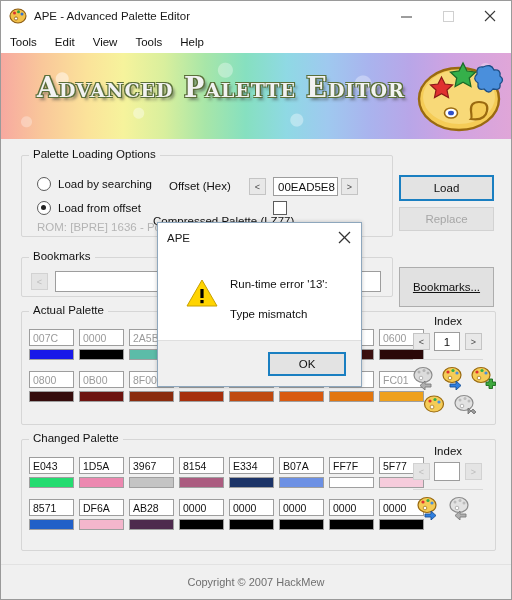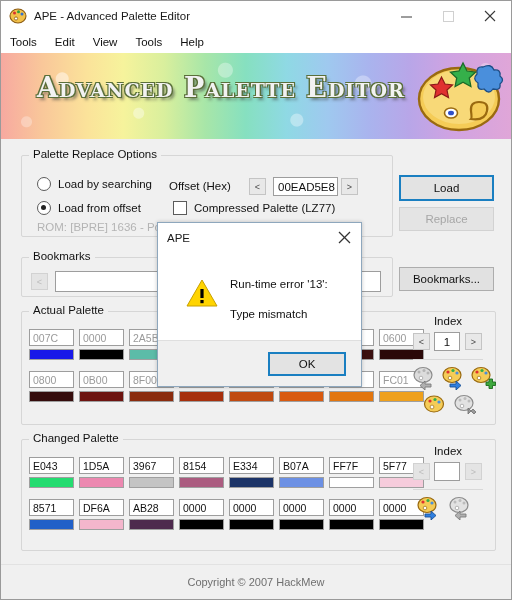--- a/index.html
+++ b/index.html
@@ -159,55 +159,55 @@
         <ellipse cx="38" cy="56" rx="6.5" ry="5" fill="#ffffff" stroke="#9a6a10" stroke-width="1.6"></ellipse>
         <ellipse cx="38" cy="56" rx="3" ry="2.3" fill="#3050c8"></ellipse>
         <path d="M25 27 l3.5 -7 l3.5 7 l7.5 1 l-5.5 5 l1.5 7.5 l-7 -3.8 l-7 3.8 l1.5 -7.5 l-5.5 -5 z" fill="#e03030" stroke="#8a1818" stroke-width="1.2"></path>
         <path d="M46 14 l4 -8 l4 8 l8.5 1.2 l-6.2 5.8 l1.6 8.5 l-7.9 -4.2 l-7.9 4.2 l1.6 -8.5 l-6.2 -5.8 z" fill="#35b04a" stroke="#1b6a28" stroke-width="1.3"></path>
         <path d="M70 10 q8 -4 11 3 q7 -1 6 6 q5 4 0 8 q1 7 -7 5 q-4 6 -9 0 q-7 2 -6 -6 q-6 -4 -1 -9 q-1 -8 6 -7 z" fill="#4a8fdc" stroke="#1d4e86" stroke-width="1.3"></path>
       </svg>
     </div>
   </div>
 
   <div class="group" style="left:20px;top:154px;width:370px;height:80px;">
-    <div class="group-title">Palette Replace Options</div>
+    <div class="group-title">Palette Loading Options</div>
   </div>
 
   <div style="position:absolute;left:36px;top:176px;">
     <div class="radio-row">
       <span class="radio"></span>
       <span class="lbl">Load by searching</span>
     </div>
     <div class="radio-row">
       <span class="radio on"></span>
       <span class="lbl">Load from offset</span>
     </div>
   </div>
 
   <div class="lbl" style="position:absolute;left:168px;top:179px;text-align:right;">Offset (Hex)</div>
   <div class="spin" style="position:absolute;left:248px;top:177px;">&lt;</div>
   <div class="tbox" style="position:absolute;left:272px;top:176px;width:65px;height:19px;">00EAD5E8</div>
   <div class="spin" style="position:absolute;left:340px;top:177px;">&gt;</div>
 
-  <div style="position:absolute;left:172px;top:200px;display:flex;align-items:center;">
+  <div style="position:absolute;left:152px;top:200px;display:flex;align-items:flex-end;flex-direction:column;">
     <span class="cbox"></span>
     <span class="lbl">Compressed Palette (LZ77)</span>
   </div>
 
   <div class="lbl dim" style="position:absolute;left:36px;top:220px;">ROM: [BPRE] 1636 - Poke</div>
 
   <div class="btn focus" style="position:absolute;left:398px;top:174px;width:95px;height:26px;">Load</div>
   <div class="btn disabled" style="position:absolute;left:398px;top:206px;width:95px;height:24px;">Replace</div>
 
   <div class="group" style="left:20px;top:256px;width:370px;height:38px;">
     <div class="group-title">Bookmarks</div>
   </div>
   <div class="spin off" style="position:absolute;left:30px;top:272px;">&lt;</div>
   <div class="tbox" style="position:absolute;left:54px;top:270px;width:326px;height:21px;"></div>
-  <div class="btn" style="position:absolute;left:398px;top:266px;width:95px;height:24px;">Bookmarks...</div>
+  <div class="btn" style="position:absolute;left:398px;top:266px;width:95px;height:40px;text-decoration:underline;">Bookmarks...</div>
 
   <div class="group" style="left:20px;top:310px;width:473px;height:112px;">
     <div class="group-title">Actual Palette</div>
   </div>
 
   <div style="position:absolute;left:28px;top:328px;">
     <div class="pal-cell" style="left:0;top:0;">
       <div class="pal-hex dimtxt">007C</div>
       <div class="pal-sw" style="background:#1818e8"></div>
     </div>

